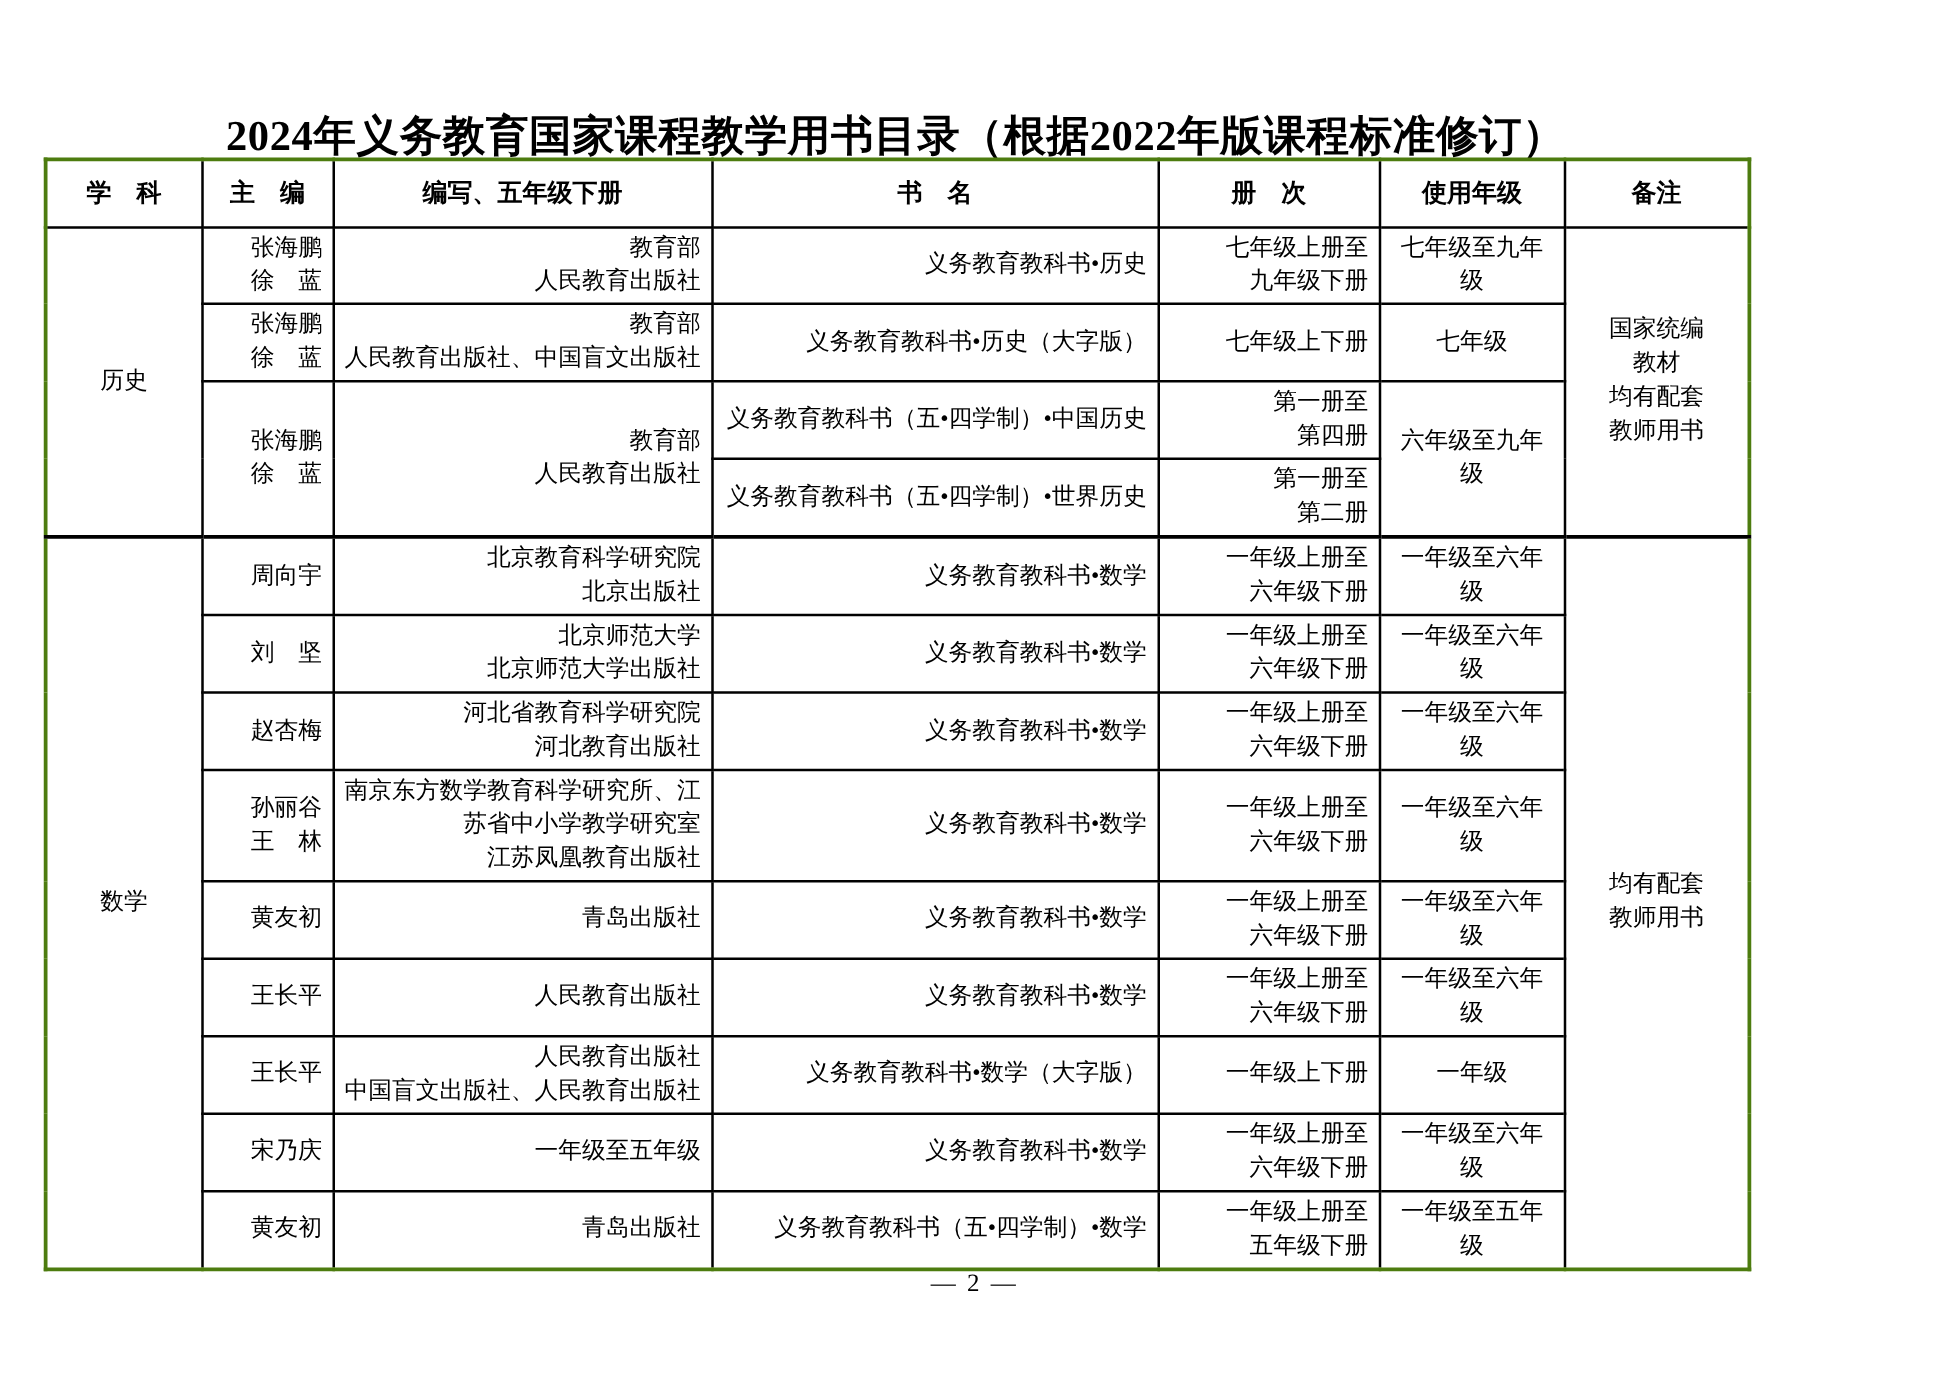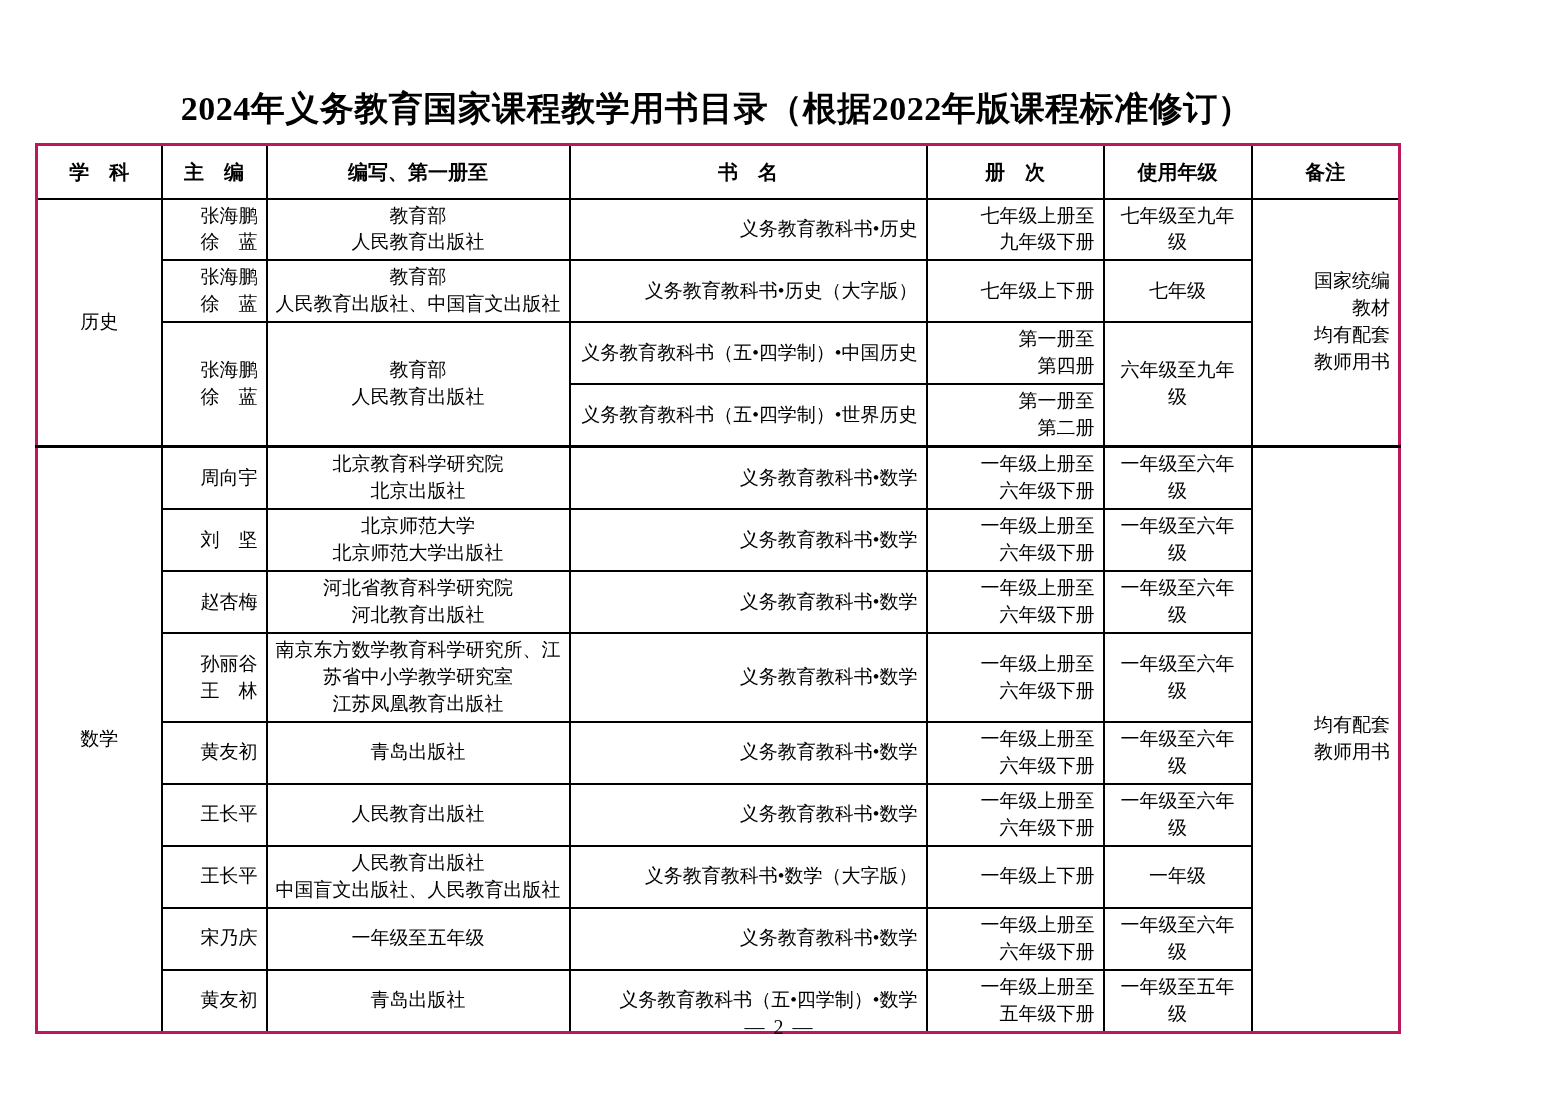--- a/index.html
+++ b/index.html
@@ -20,26 +20,26 @@
     margin: 0;
     text-align: center;
     font-family: "Liberation Serif", serif;
     font-weight: bold;
     font-size: 34px;
     letter-spacing: 0.5px;
     white-space: nowrap;
   }
   table.catalog {
     position: absolute;
-    top: 131px;
+    top: 114px;
     left: 35px;
     width: 1363px;
     border-collapse: collapse;
     table-layout: fixed;
-    border: 3px solid #be185d;
+    border: 3px solid #4d7c0f;
   }
   table.catalog th, table.catalog td {
     border: 2px solid #000;
     padding: 3px 8px;
     vertical-align: middle;
     white-space: pre-line;
     font-size: 19px;
     line-height: 1.42;
     overflow: hidden;
   }
@@ -50,25 +50,25 @@
     text-align: center;
     white-space: nowrap;
   }
   td.subject {
     font-family: "Liberation Sans", sans-serif;
     font-weight: normal;
     font-size: 21px;
     text-align: center;
   }
   td.editor   { text-align: right; }
-  td.publisher{ text-align: center; }
+  td.publisher{ text-align: right; }
   td.book     { text-align: right; padding-left: 10px; }
   td.volumes  { text-align: right; }
   td.grades   { text-align: center; }
-  td.remark   { text-align: right; }
+  td.remark   { text-align: center; }
   tr.section-start td { border-top: 3px solid #000; }
   .footer {
     position: absolute;
     top: 1004px;
     left: 0;
     width: 1559px;
     text-align: center;
     font-size: 20px;
     font-family: "Liberation Serif", serif;
     letter-spacing: 2px;
@@ -89,21 +89,21 @@
       <col style="width:357px">
       <col style="width:177px">
       <col style="width:148px">
       <col style="width:148px">
     </colgroup>
 
     <tbody>
         <tr style="height:54px">
       <th>学　科</th>
       <th>主　编</th>
-      <th>编写、第一册至</th>
+      <th>编写、五年级下册</th>
       <th>书　名</th>
       <th>册　次</th>
       <th>使用年级</th>
       <th>备注</th>
     </tr>
 
     <tr style="height:60px">
       <td class="subject" rowspan="4">历史</td>
       <td class="editor">张海鹏
 徐　蓝</td>

